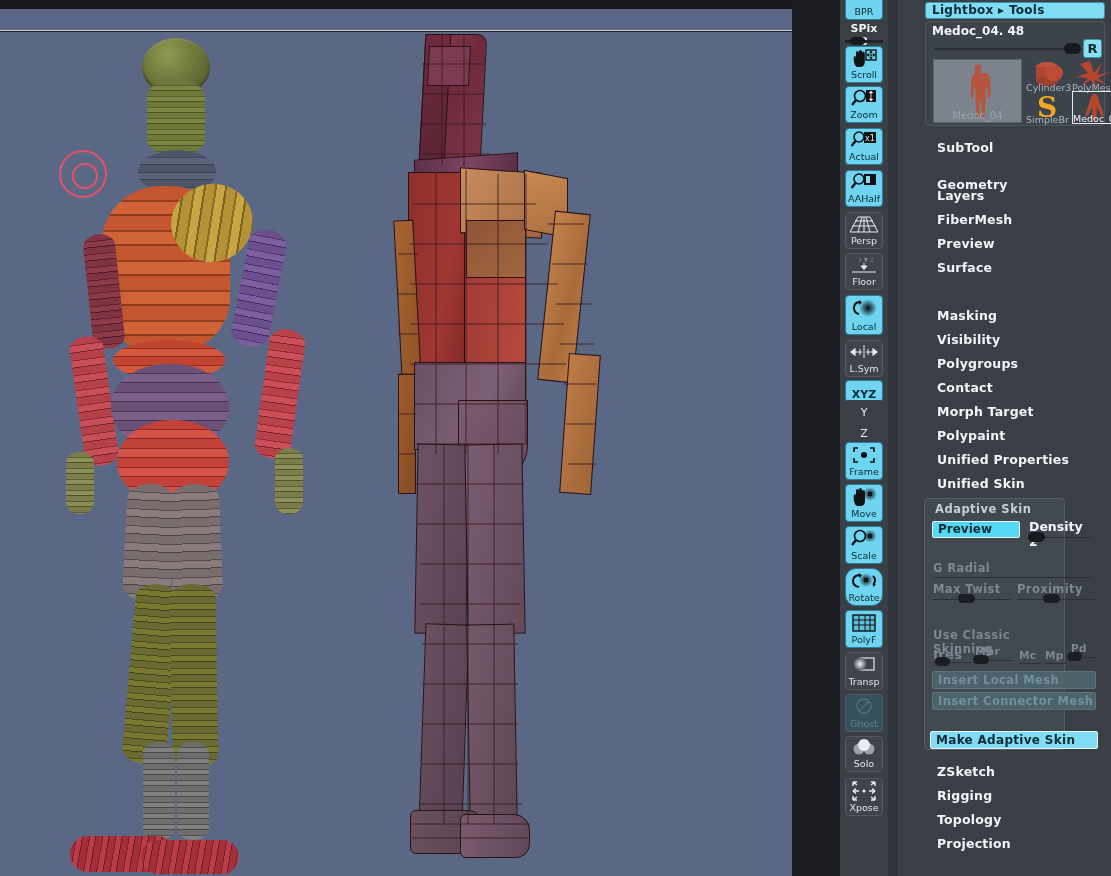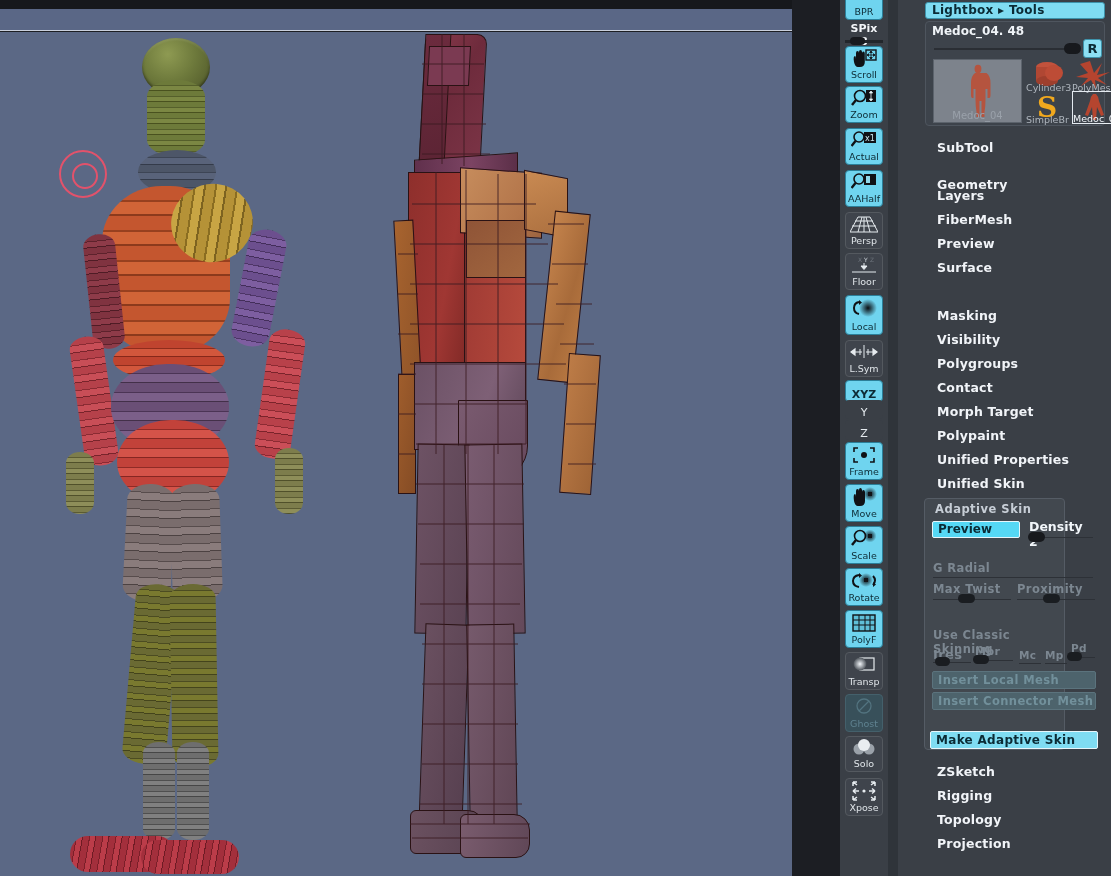--- a/index.html
+++ b/index.html
@@ -495,21 +495,21 @@
               <stop offset="0" stop-color="#0a0c10"></stop>
               <stop offset="1" stop-color="#0a0c10" stop-opacity="0"></stop>
             </radialGradient>
           <circle cx="19" cy="7" r="6.5" fill="url(#scg)"></circle>
           <rect x="17" y="5" width="4" height="4" fill="#101216"></rect>
         </svg>
       </span>
       <span class="lbl">Scale</span>
     </div>
 
-    <div class="tbtn on" style="top:568px;height:38px;">
+    <div class="tbtn on" style="top:568px;height:38px;border-radius:11px;">
       <span class="gly">
         <svg width="26" height="20" viewBox="0 0 26 20">
           <path d="M8 4 q-6 1-6 6 t6 6" fill="none" stroke="#101216" stroke-width="2"></path>
           <path d="M8 2 l3 2.5-3 2.5z" fill="#101216"></path>
           <radialGradient id="rtg">
               <stop offset="0" stop-color="#0a0c10"></stop>
               <stop offset="1" stop-color="#0a0c10" stop-opacity="0"></stop>
             </radialGradient>
           <circle cx="15" cy="9" r="7" fill="url(#rtg)"></circle>
           <rect x="13" y="7" width="4" height="4" fill="#101216"></rect>

